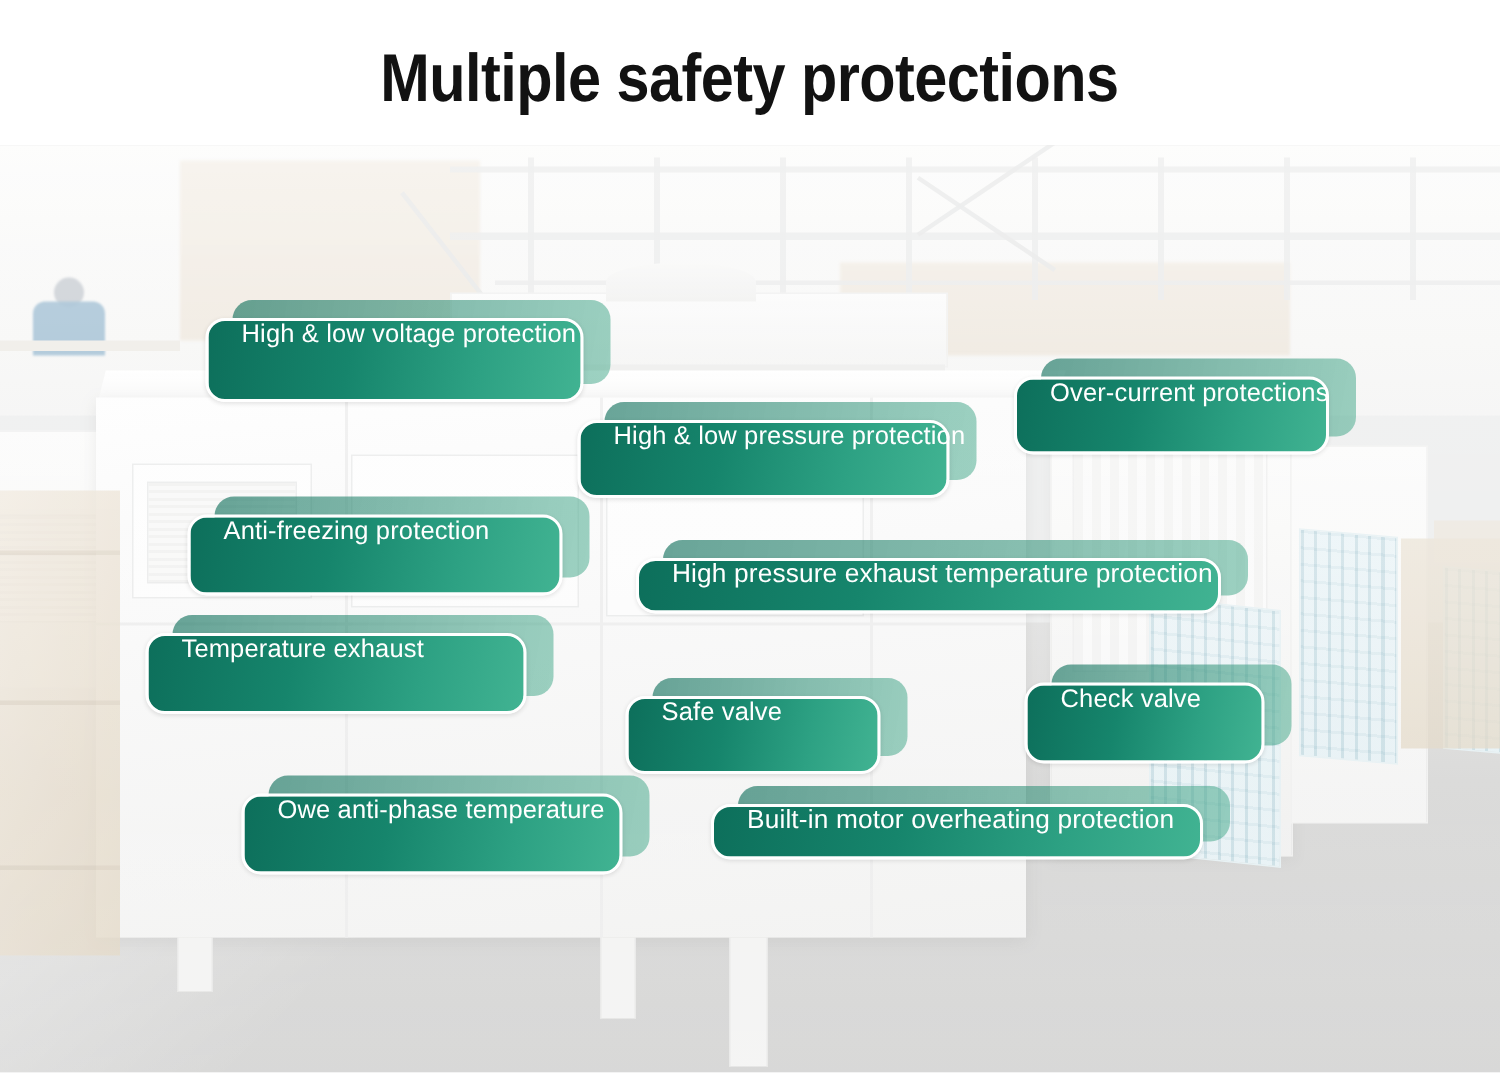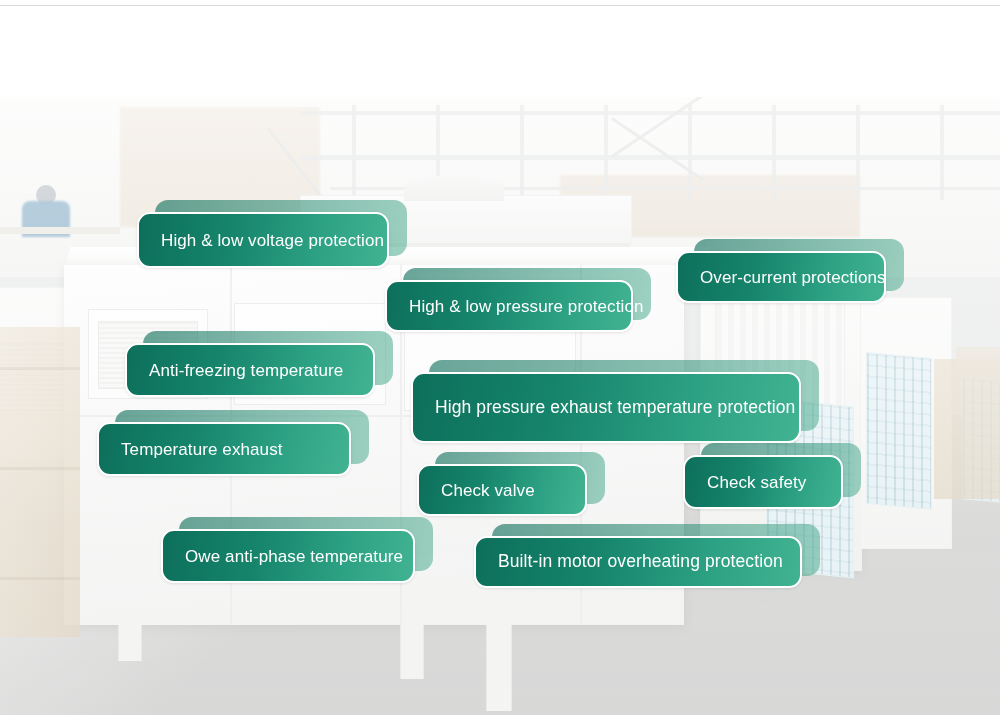--- a/index.html
+++ b/index.html
@@ -233,21 +233,21 @@
     border-radius:13px;
     background:linear-gradient(100deg,rgba(14,110,90,.62) 0%,rgba(70,170,140,.52) 100%);
     filter:blur(.2px);
   }
   .pill .face{
     position:absolute;left:0;top:0;
     width:100%;height:100%;
     border-radius:13px;
     border:2.5px solid #ffffff;
     background:linear-gradient(100deg,#0d6f5b 0%,#16856c 38%,#2da183 72%,#41b392 100%);
-    display:flex;align-items:center;
+    display:flex;
     box-sizing:border-box;
     box-shadow:0 1px 3px rgba(0,0,0,.10);
   }
   .pill .label{
     color:#ffffff;
     font-family:"Liberation Sans","DejaVu Sans",sans-serif;
     font-size:17px;
     font-weight:400;
     letter-spacing:.1px;
     white-space:nowrap;
@@ -256,20 +256,23 @@
   }
   .pill.big .label{font-size:17.5px;}
 </style>
 </head>
 <body>
 
 <div class="page">
 
   <div class="top-rule"></div>
 
+  <div class="header">
+    <div class="title">Multiple safety protections</div>
+  </div>
 
   <div class="stage">
 
     <div class="photo">
       <div class="ph-sky"></div>
       <div class="ph-wall"></div>
       <div class="ph-wall2"></div>
 
       <div class="truss h1"></div>
       <div class="truss h2"></div>
@@ -356,54 +359,54 @@
         </div>
         <div class="pill" style="left: 385px; top: 183px; width: 248px; height: 52px;">
           <div class="shadow"></div>
           <div class="face">
             <span class="label">High &amp; low pressure protection</span>
           </div>
         </div>
         <div class="pill" style="left: 125px; top: 246px; width: 250px; height: 54px;">
           <div class="shadow"></div>
           <div class="face">
-            <span class="label">Anti-freezing temperature</span>
-          </div>
-        </div>
-        <div class="pill big" style="left: 411px; top: 275px; width: 390px; height: 71px;">
+            <span class="label">Anti-freezing protection</span>
+          </div>
+        </div>
+        <div class="pill big" style="left: 424px; top: 275px; width: 390px; height: 37px;">
           <div class="shadow"></div>
           <div class="face">
             <span class="label">High pressure exhaust temperature protection</span>
           </div>
         </div>
         <div class="pill" style="left: 97px; top: 325px; width: 254px; height: 54px;">
           <div class="shadow"></div>
           <div class="face">
             <span class="label">Temperature exhaust</span>
           </div>
         </div>
         <div class="pill" style="left: 417px; top: 367px; width: 170px; height: 52px;">
           <div class="shadow"></div>
           <div class="face">
+            <span class="label">Safe valve</span>
+          </div>
+        </div>
+        <div class="pill" style="left: 683px; top: 358px; width: 160px; height: 54px;">
+          <div class="shadow"></div>
+          <div class="face">
             <span class="label">Check valve</span>
           </div>
         </div>
-        <div class="pill" style="left: 683px; top: 358px; width: 160px; height: 54px;">
-          <div class="shadow"></div>
-          <div class="face">
-            <span class="label">Check safety</span>
-          </div>
-        </div>
         <div class="pill" style="left: 161px; top: 432px; width: 254px; height: 54px;">
           <div class="shadow"></div>
           <div class="face">
             <span class="label">Owe anti-phase temperature</span>
           </div>
         </div>
-        <div class="pill big" style="left: 474px; top: 439px; width: 328px; height: 52px;">
+        <div class="pill big" style="left: 474px; top: 439px; width: 328px; height: 37px;">
           <div class="shadow"></div>
           <div class="face">
             <span class="label">Built-in motor overheating protection</span>
           </div>
         </div>
       </div>
 
   </div>
 </div>
 

